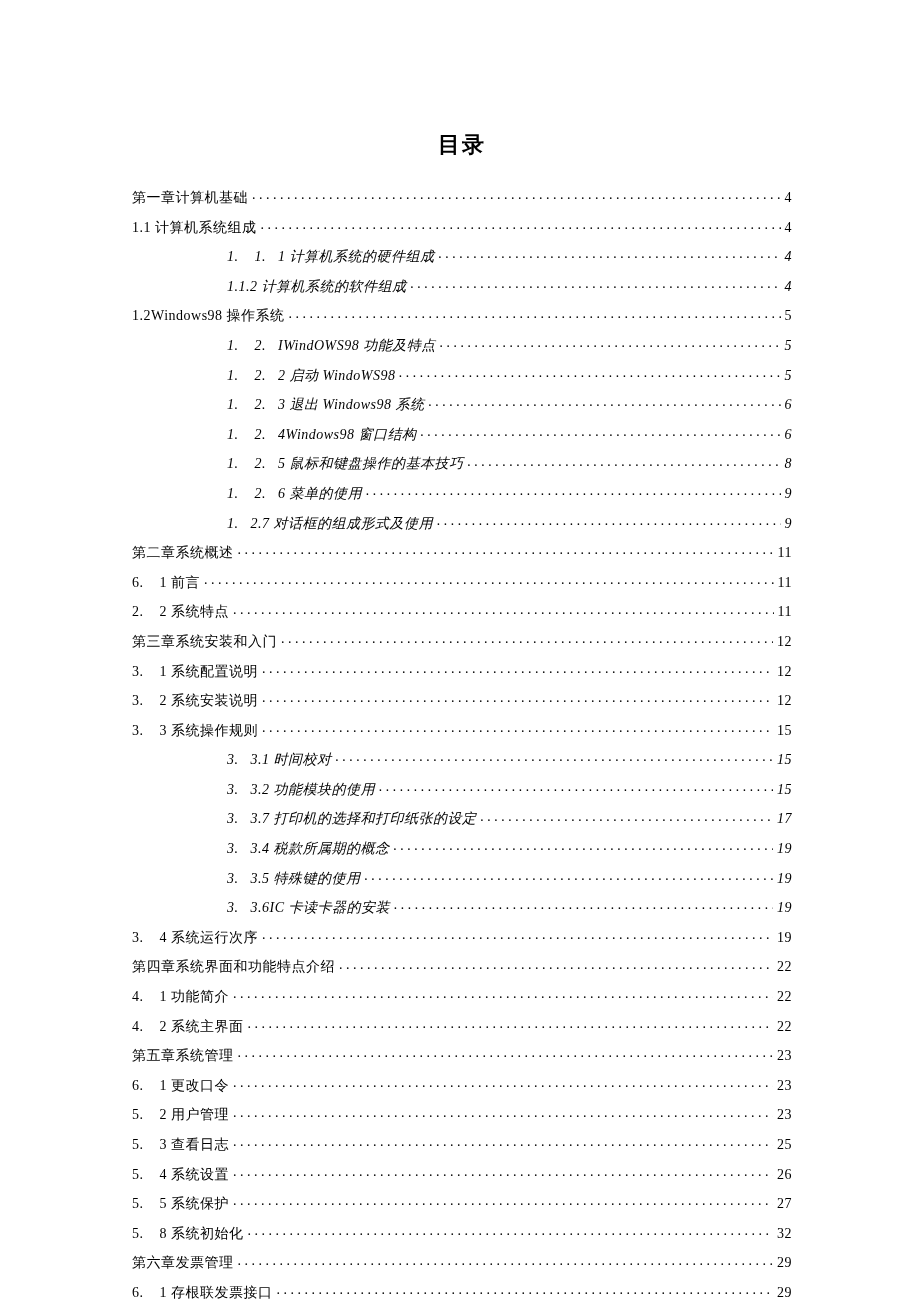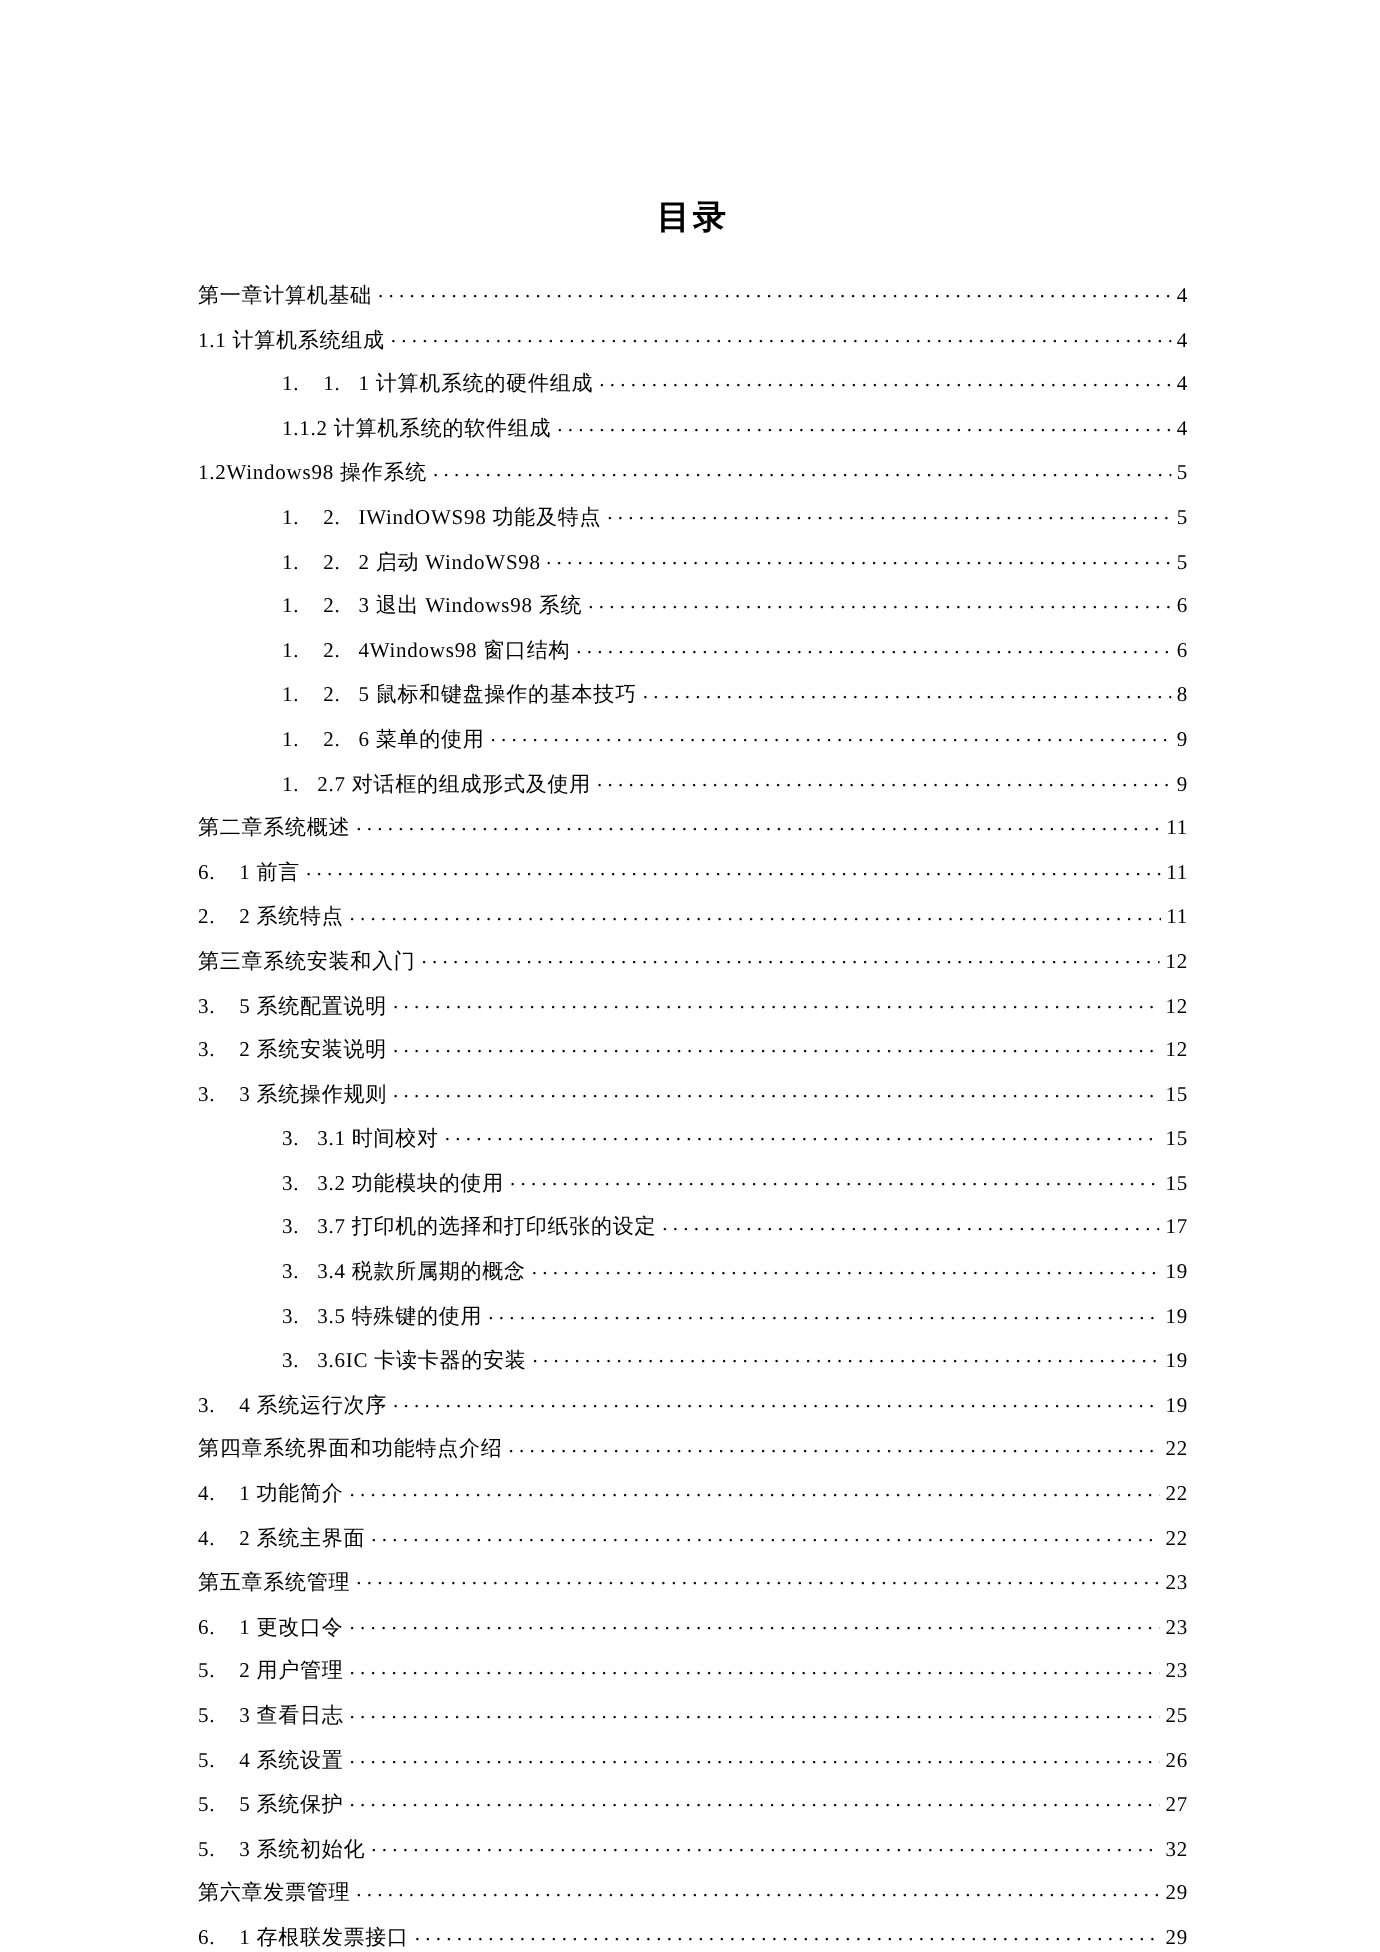--- a/index.html
+++ b/index.html
@@ -25,21 +25,21 @@
     letter-spacing: 2px;
   }
   .toc-line {
     display: flex;
     align-items: center;
     margin-bottom: 10px;
     line-height: 1.4;
     letter-spacing: 0.5px;
   }
   .indent-0 { margin-left: 0; }
-  .indent-1c { margin-left: 56px; }
+  .indent-1c { margin-left: 95px; font-style: italic; }
   .text-part {
     white-space: pre;
   }
   .leader {
     flex: 1 1 auto;
     height: 1em;
     position: relative;
     overflow: hidden;
     margin: 0 4px;
   }
@@ -142,21 +142,21 @@
         <span class="text-part">2.    2 系统特点</span>
         <span class="leader"></span>
         <span class="page-num">11</span>
       </div>
       <div class="toc-line indent-0">
         <span class="text-part">第三章系统安装和入门</span>
         <span class="leader"></span>
         <span class="page-num">12</span>
       </div>
       <div class="toc-line indent-0">
-        <span class="text-part">3.    5 系统配置说明</span>
+        <span class="text-part">3.    1 系统配置说明</span>
         <span class="leader"></span>
         <span class="page-num">12</span>
       </div>
       <div class="toc-line indent-0">
         <span class="text-part">3.    2 系统安装说明</span>
         <span class="leader"></span>
         <span class="page-num">12</span>
       </div>
       <div class="toc-line indent-0">
         <span class="text-part">3.    3 系统操作规则</span>
@@ -237,21 +237,21 @@
         <span class="text-part">5.    4 系统设置</span>
         <span class="leader"></span>
         <span class="page-num">26</span>
       </div>
       <div class="toc-line indent-0">
         <span class="text-part">5.    5 系统保护</span>
         <span class="leader"></span>
         <span class="page-num">27</span>
       </div>
       <div class="toc-line indent-0">
-        <span class="text-part">5.    3 系统初始化</span>
+        <span class="text-part">5.    8 系统初始化</span>
         <span class="leader"></span>
         <span class="page-num">32</span>
       </div>
       <div class="toc-line indent-0">
         <span class="text-part">第六章发票管理</span>
         <span class="leader"></span>
         <span class="page-num">29</span>
       </div>
       <div class="toc-line indent-0">
         <span class="text-part">6.    1 存根联发票接口</span>

